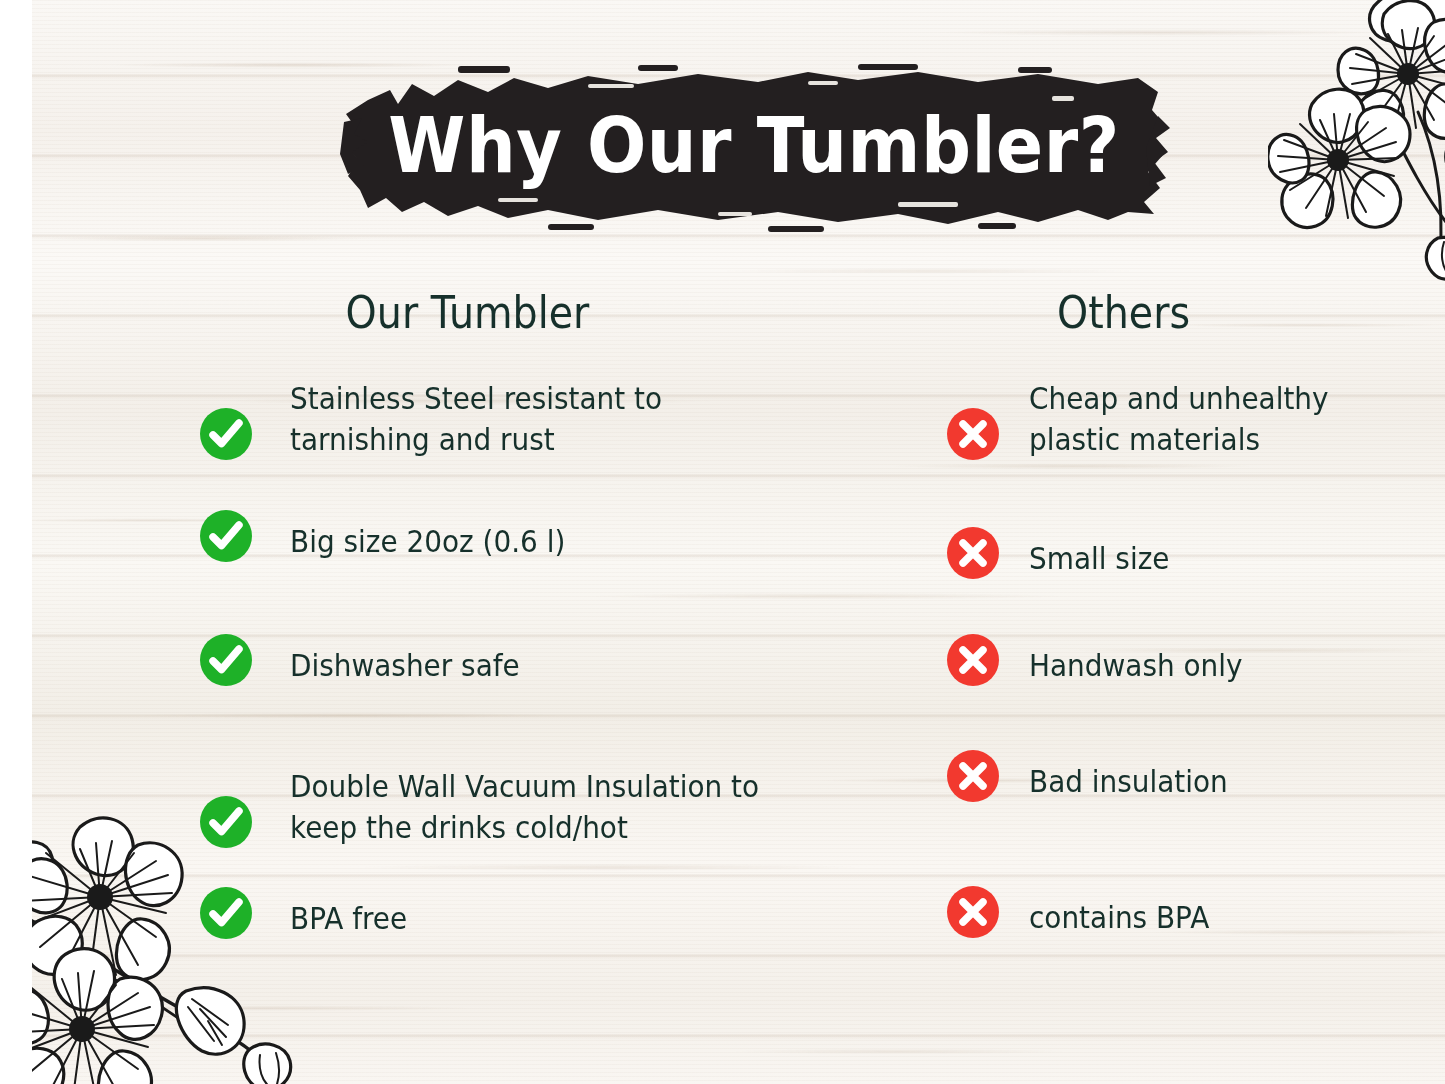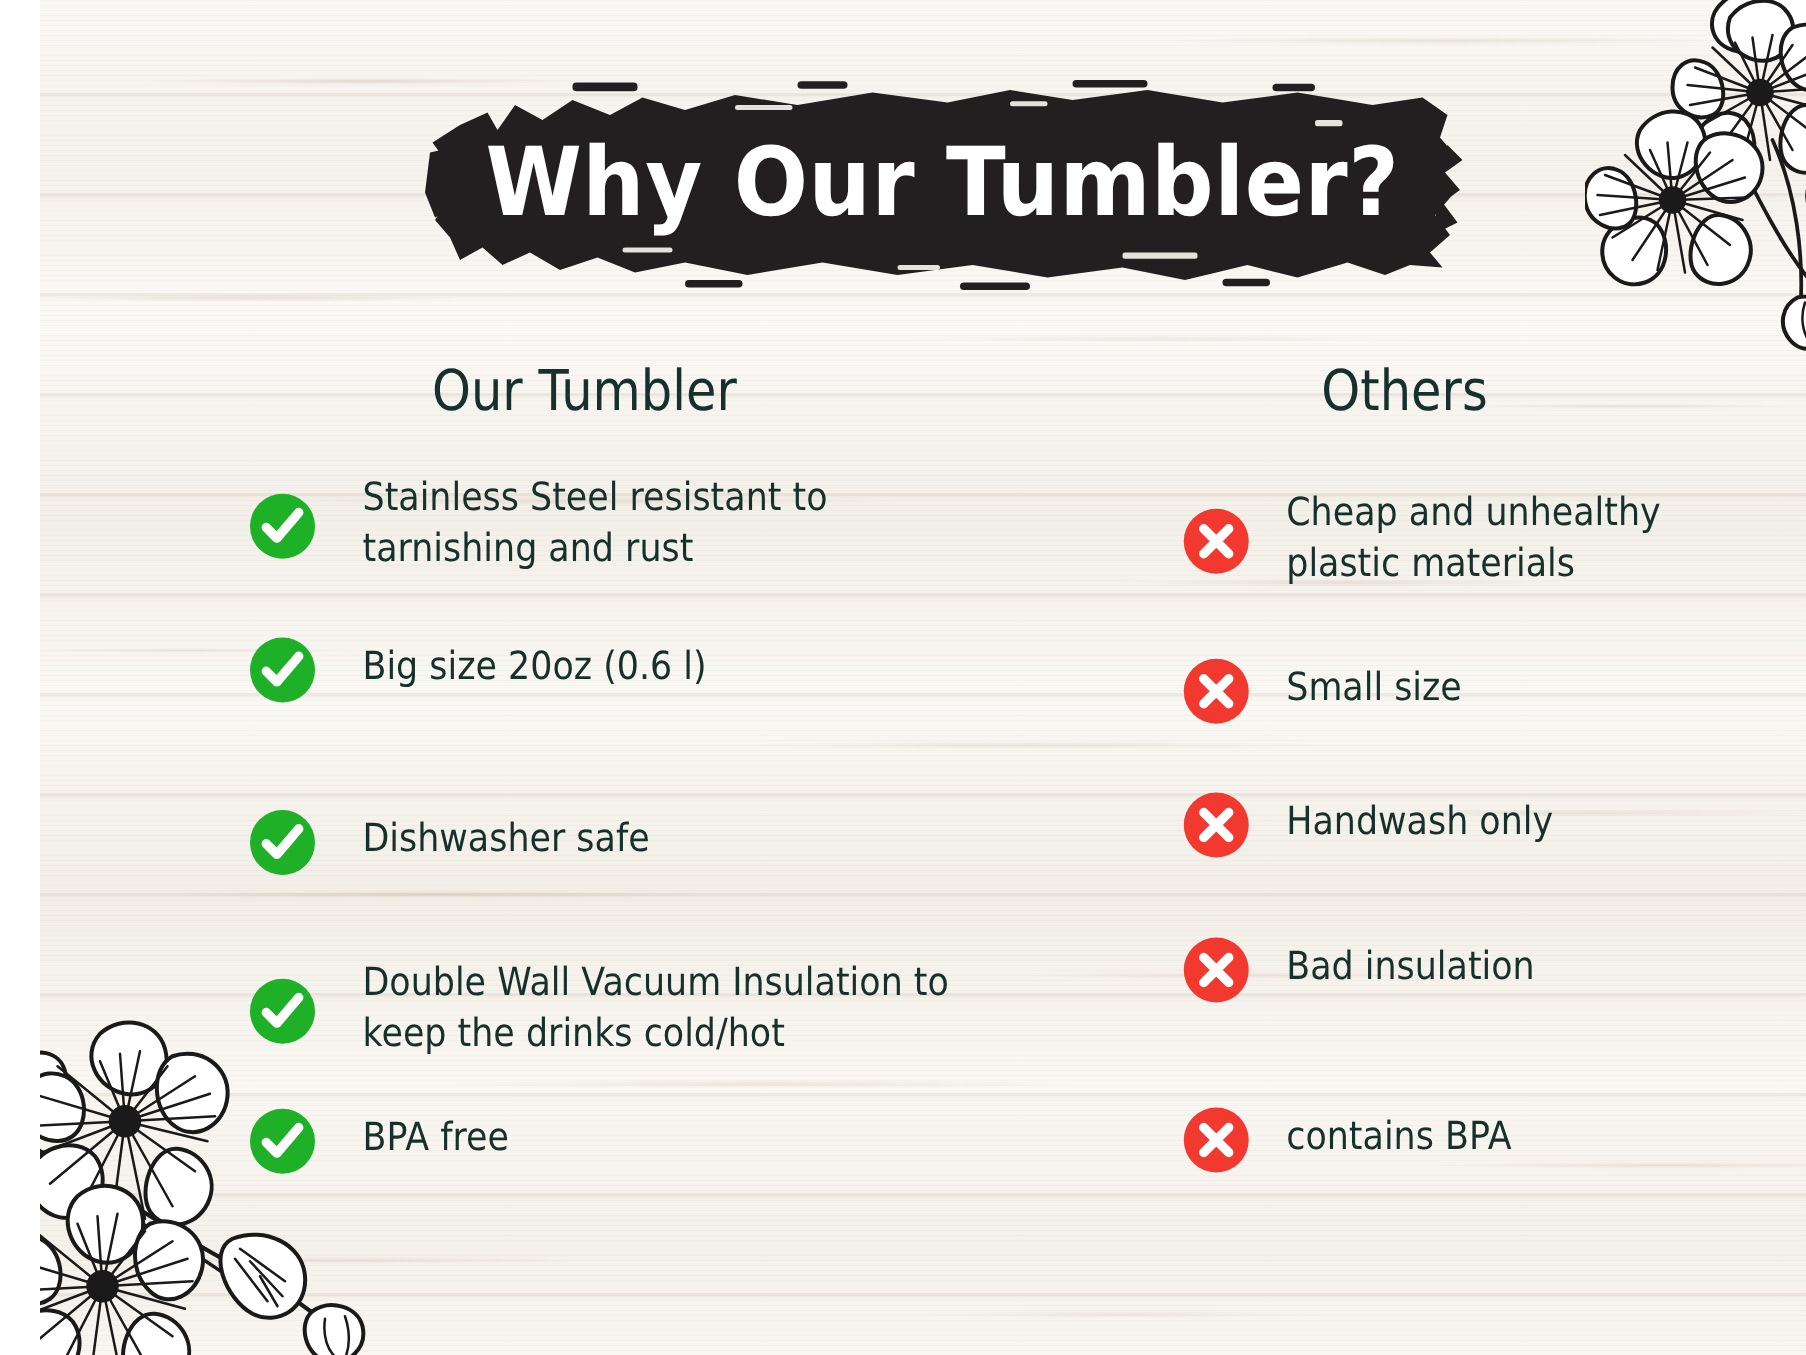--- a/index.html
+++ b/index.html
@@ -116,21 +116,21 @@
   .col-head.left  { left: 297px; top: 286px; }
   .col-head.right { left: 1016px; top: 286px; }
 
   .list { position: absolute; }
   .list.left  { left: 168px;  width: 700px; top: 378px; }
   .list.right { left: 915px;  width: 470px; top: 378px; }
 
   .row {
     position: absolute;
     display: flex;
-    align-items: center;
+    align-items: flex-end;
   }
   .badge {
     flex: 0 0 auto;
     width: 52px;
     height: 52px;
     border-radius: 50%;
     position: relative;
     margin-top: 4px;
   }
   .badge.check { background: #1eb128; }
@@ -220,21 +220,21 @@
 
     <div class="row" style="top:128px">
       <div class="badge check">
         <svg viewBox="0 0 52 52">
             <path d="M13 27 L21.5 35.5 L39 15" fill="none" stroke="#ffffff" stroke-width="7.5" stroke-linecap="round" stroke-linejoin="round"></path>
           </svg>
       </div>
       <div class="row-text">Big size 20oz (0.6 l)</div>
     </div>
 
-    <div class="row" style="top:266px">
+    <div class="row" style="top:252px">
       <div class="badge check">
         <svg viewBox="0 0 52 52">
             <path d="M13 27 L21.5 35.5 L39 15" fill="none" stroke="#ffffff" stroke-width="7.5" stroke-linecap="round" stroke-linejoin="round"></path>
           </svg>
       </div>
       <div class="row-text">Dishwasher safe</div>
     </div>
 
     <div class="row" style="top:388px">
       <div class="badge check">
@@ -251,21 +251,21 @@
         <svg viewBox="0 0 52 52">
             <path d="M13 27 L21.5 35.5 L39 15" fill="none" stroke="#ffffff" stroke-width="7.5" stroke-linecap="round" stroke-linejoin="round"></path>
           </svg>
       </div>
       <div class="row-text">BPA free</div>
     </div>
   </div>
 
   <div class="list right">
 
-    <div class="row" style="top:12px">
+    <div class="row" style="top:0px">
       <div class="badge cross">
         <svg viewBox="0 0 52 52">
             <path d="M16 16 L36 36 M36 16 L16 36" fill="none" stroke="#ffffff" stroke-width="7.5" stroke-linecap="round"></path>
           </svg>
       </div>
       <div class="row-text">Cheap and unhealthy
 plastic materials</div>
     </div>
 
     <div class="row" style="top:145px">

